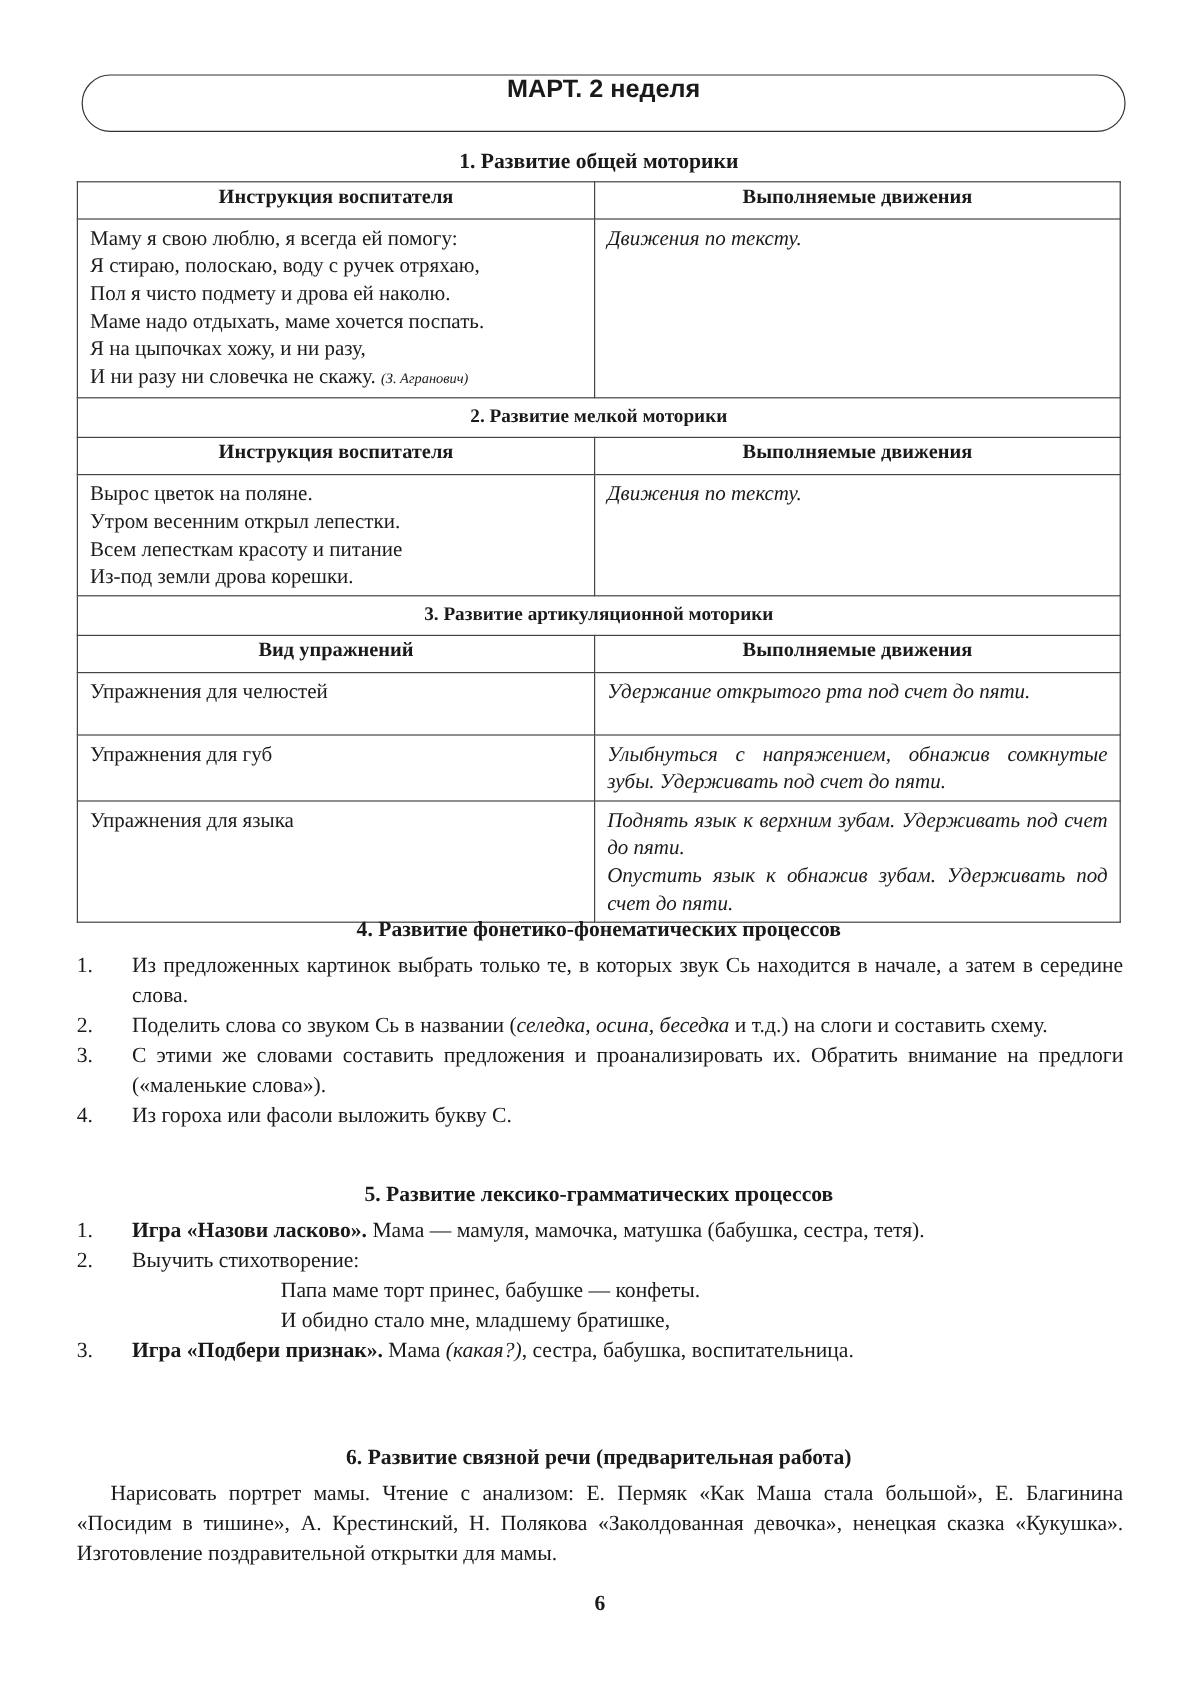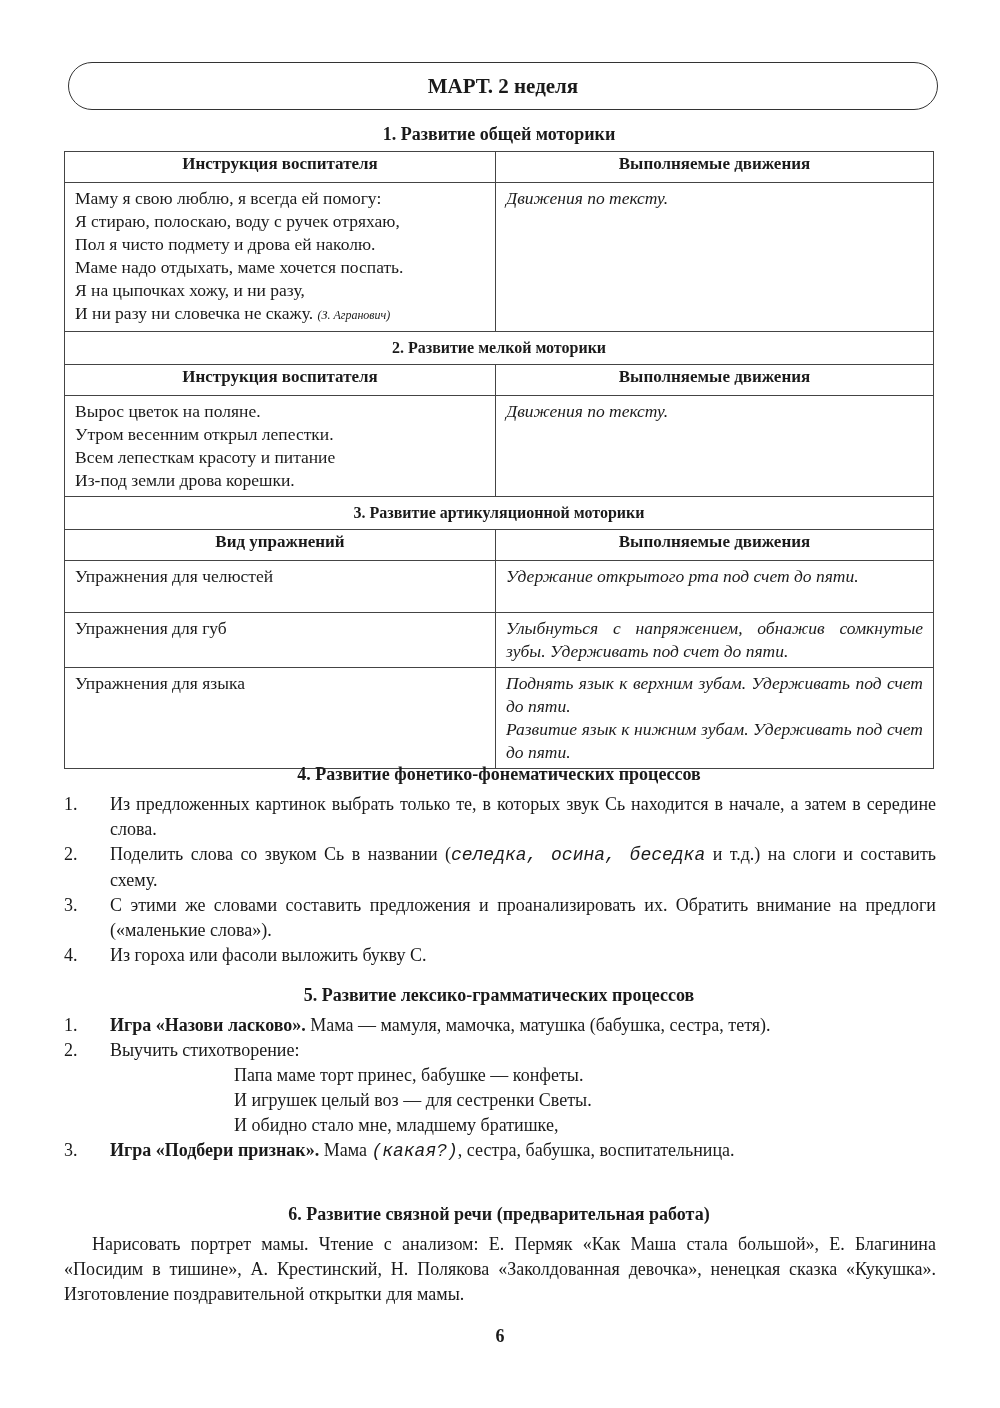--- a/index.html
+++ b/index.html
@@ -4,22 +4,22 @@
 <style>
   html, body { margin: 0; padding: 0; background: #ffffff; }
   body {
     width: 1000px; height: 1408px; position: relative; overflow: hidden;
     font-family: "DejaVu Serif", "Liberation Serif", serif;
     color: #1a1a1a;
   }
   .page-header {
     position: absolute; left: 68px; top: 62px; width: 868px; height: 46px;
     border: 1.5px solid #333; border-radius: 24px;
-    display: flex; align-items: center; justify-content: center;
-    font-family: Liberation Serif, serif; font-weight: bold; font-size: 21px;
+    display: flex; align-items: flex-start; justify-content: center;
+    font-family: Liberation Sans, sans-serif; font-weight: bold; font-size: 21px;
   }
   .sec-title {
     position: absolute; left: 64px; width: 870px; text-align: center;
     font-family: "Liberation Serif", serif; font-weight: bold; font-size: 18px;
   }
   table.grid {
     position: absolute; left: 64px; width: 870px; border-collapse: collapse;
     font-family: "Liberation Serif", serif; font-size: 17.5px;
   }
   table.grid td, table.grid th { border: 1.5px solid #444; vertical-align: top; }
@@ -40,21 +40,21 @@
   .para {
     position: absolute; left: 64px; width: 872px;
     font-family: "Liberation Serif", serif; font-size: 18px; line-height: 25px;
     text-align: justify; text-indent: 28px;
   }
   .page-num {
     position: absolute; left: 0; width: 1000px; top: 1326px; text-align: center;
     font-family: "Liberation Serif", serif; font-weight: bold; font-size: 18px;
   }
   b { font-weight: bold; }
-  i { font-style: italic; font-family: Liberation Mono, monospace; }
+  i { font-style: italic; }
 </style>
 </head>
 <body>
 
 <div class="page-header">
   <span>МАРТ. 2 неделя</span>
 </div>
 
 <div class="sec-title" style="top:124px;">1. Развитие общей моторики</div>
 
@@ -103,21 +103,21 @@
     <td class="right j">Удержание открытого рта под счет до пяти.</td>
   </tr>
   <tr style="height:52px;">
     <td class="left">Упражнения для губ</td>
     <td class="right j">Улыбнуться с напряжением, обнажив сомкнутые зубы. Удерживать под счет до пяти.</td>
   </tr>
   <tr style="height:98px;">
     <td class="left">Упражнения для языка</td>
     <td class="right j">
       <div class="j">Поднять язык к верхним зубам. Удерживать под счет до пяти.</div>
-      <div class="j">Развитие язык к нижним зубам. Удерживать под счет до пяти.</div>
+      <div class="j">Опустить язык к обнажив зубам. Удерживать под счет до пяти.</div>
     </td>
   </tr>
 </tbody>
   </table>
 
 <div class="sec-title" style="top:764px;">4. Развитие фонетико-фонематических процессов</div>
 <div class="list" style="top:792px;">
   <div class="li">
     <span class="num">1.</span>
     <span class="txt">Из предложенных картинок выбрать только те, в которых звук Сь находится в начале, а затем в середине слова.</span>
@@ -141,21 +141,20 @@
   <div class="li">
     <span class="num">1.</span>
     <span class="txt"><b>Игра «Назови ласково».</b><span> Мама — мамуля, мамочка, матушка (бабушка, сестра, тетя).</span></span>
   </div>
   <div class="li">
     <span class="num">2.</span>
     <span class="txt">Выучить стихотворение:</span>
   </div>
   <div class="poem">
     <div>Папа маме торт принес, бабушке — конфеты.</div>
-    <div>И игрушек целый воз — для сестренки Светы.</div>
     <div>И обидно стало мне, младшему братишке,</div>
   </div>
   <div class="li">
     <span class="num">3.</span>
     <span class="txt"><b>Игра «Подбери признак».</b><span> Мама </span><i>(какая?)</i><span>, сестра, бабушка, воспитательница.</span></span>
   </div>
 </div>
 
 <div class="sec-title" style="top:1204px;">6. Развитие связной речи (предварительная работа)</div>
 <div class="para" style="top:1232px;">Нарисовать портрет мамы. Чтение с анализом: Е. Пермяк «Как Маша стала большой», Е. Благинина «Посидим в тишине», А. Крестинский, Н. Полякова «Заколдованная девочка», ненецкая сказка «Кукушка». Изготовление поздравительной открытки для мамы.</div>

